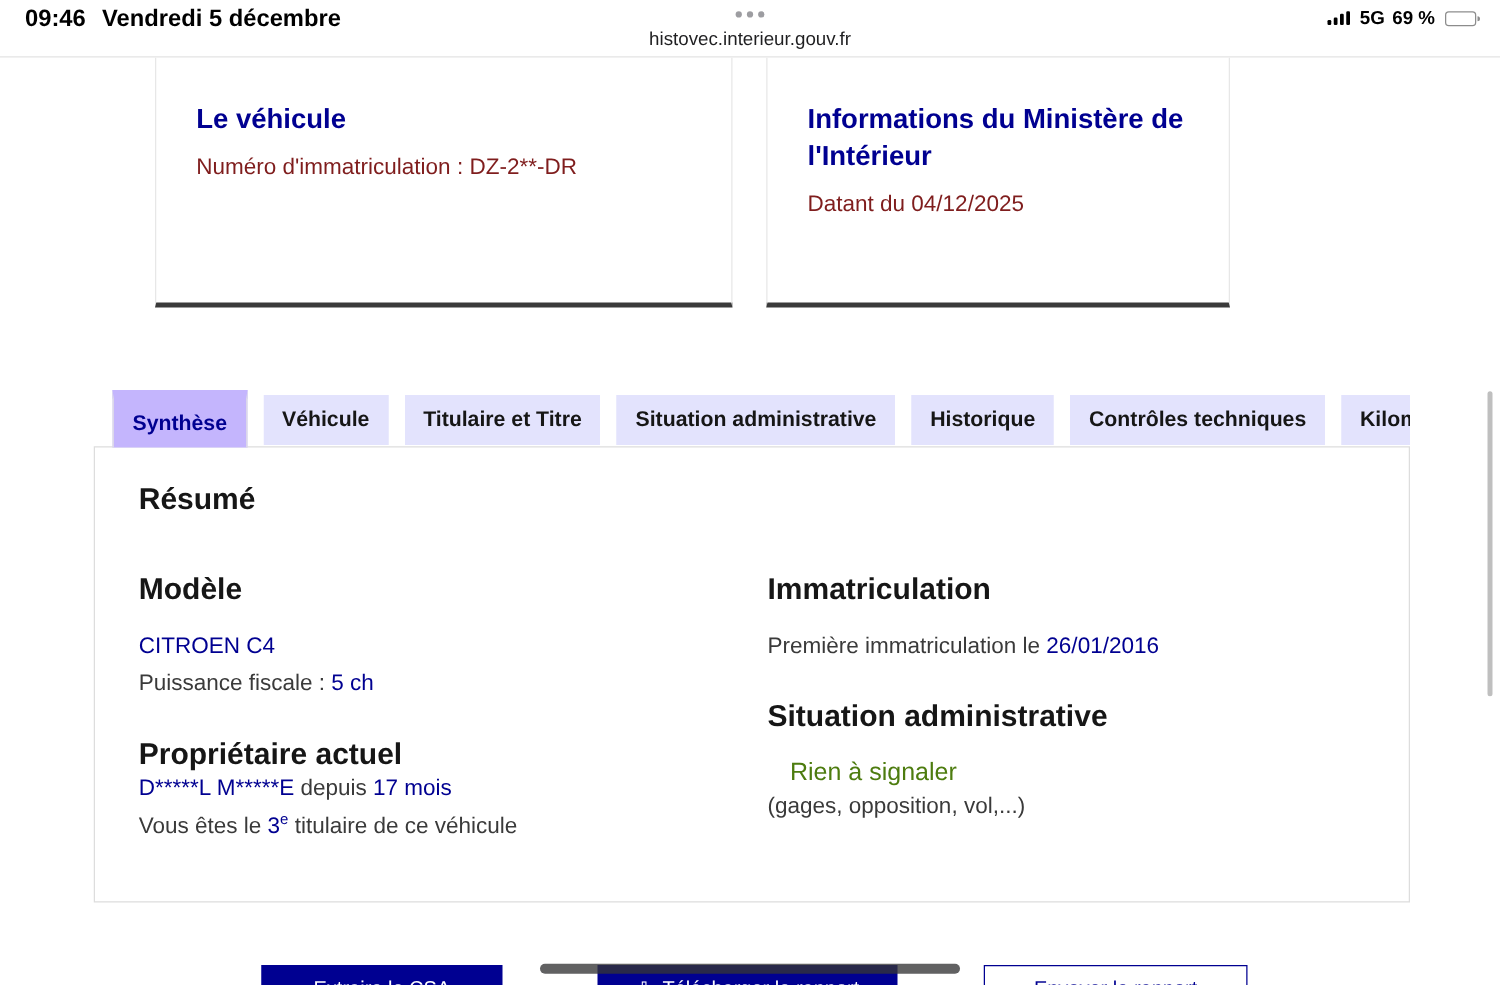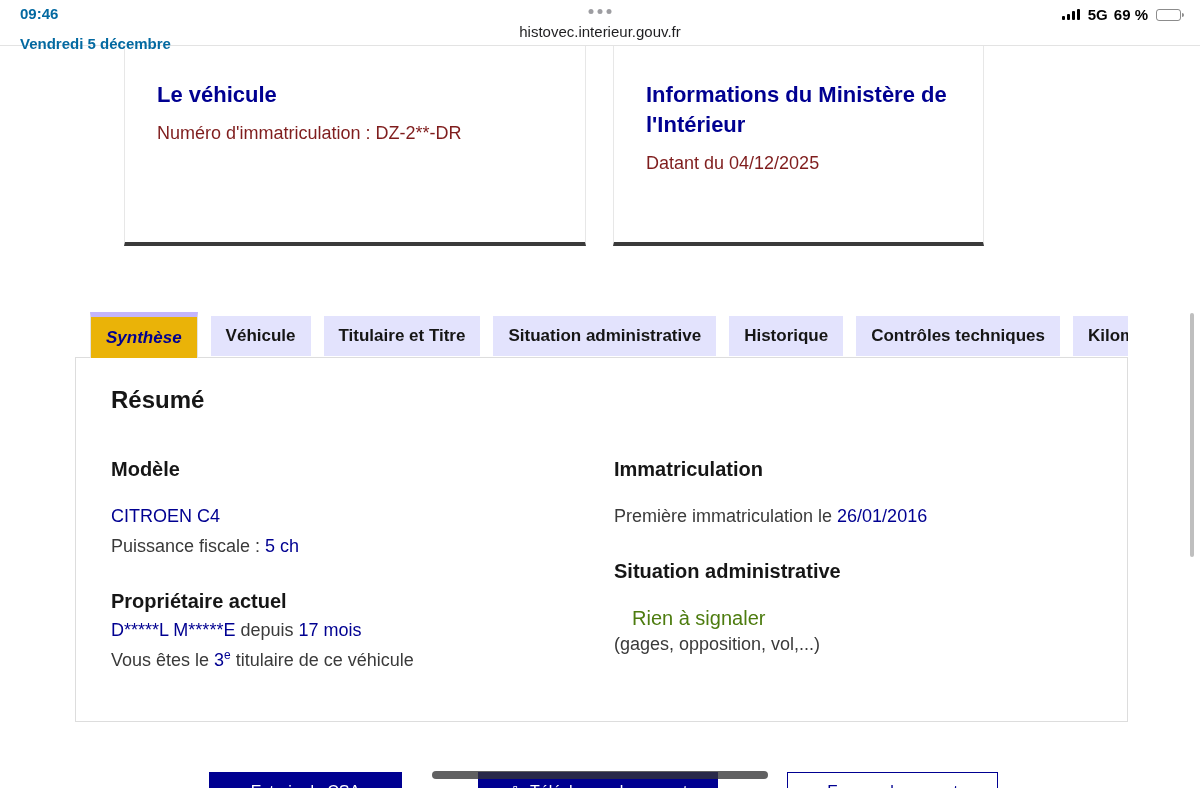--- a/index.html
+++ b/index.html
@@ -4,21 +4,21 @@
 <style>
   * { margin:0; padding:0; box-sizing:border-box; }
   html,body { width:1200px; height:788px; overflow:hidden; background:#fff;
     font-family:"Liberation Sans", sans-serif; }
   .screen { position:relative; width:1200px; height:788px; background:#fff; }
 
   
   .status-bar { position:absolute; left:0; top:0; width:1200px; height:46px;
     background:#fff; border-bottom:1px solid #e3e3e3; z-index:6; }
   .sb-left { position:absolute; left:20px; top:5px; display:flex; gap:13px;
-    font-size:15px; font-weight:600; color:#0369a1;flex-direction:column; }
+    font-size:19px; font-weight:600; color:#000000; }
   .sb-dots { position:absolute; left:50%; top:9px; transform:translateX(-50%);
     display:flex; gap:4px; }
   .sb-dot { width:5px; height:5px; border-radius:50%; background:#9d9da1; }
   .sb-url { position:absolute; left:0; right:0; top:23px; text-align:center;
     font-size:15px; color:#1f1f21; }
   .sb-right { position:absolute; right:16px; top:6px; display:flex;
     align-items:center; gap:6px; font-size:15px; font-weight:600; color:#000; }
   .bars { display:flex; align-items:flex-end; gap:2px; margin-right:2px; }
   .bar { width:3px; background:#000; border-radius:1px; }
   .b1{height:4px}.b2{height:6px}.b3{height:9px}.b4{height:11px}
@@ -40,30 +40,30 @@
   .card-2 .card-title { max-width:330px; }
   .card-body { color:#7f1d1d; font-size:18px; }
 
   
   .tabs { position:absolute; left:75px; top:312px; width:1053px; height:47px;
     overflow:hidden; z-index:3; display:flex; align-items:flex-start;
     padding-left:15px; gap:13px; }
   .tab { flex:0 0 auto; height:40px; margin-top:4px; background:#e3e3fd;
     color:#161616; font-size:17px; font-weight:bold; display:flex;
     align-items:center; padding:0 15px; white-space:nowrap; cursor:pointer; }
-  .tab.active { height:46px; margin-top:0; background:#eab308; color:#000091;
-    border-top:5px solid #c4b5fd; border-left:1px solid #e3e3e3;
-    border-right:1px solid #e3e3e3;font-style:italic; }
+  .tab.active { height:46px; margin-top:0; background:#c4b5fd; color:#000091;
+    border-top:7px solid #c4b5fd; border-left:1px solid #e3e3e3;
+    border-right:1px solid #e3e3e3; }
 
   
   .panel { position:absolute; left:75px; top:357px; width:1053px; height:365px;
     border:1px solid #ddd; background:#fff; z-index:1;padding-left:24px; }
   .panel .abs { position:absolute; white-space:nowrap; }
   .h2 { font-size:24px; font-weight:bold; color:#161616; }
-  .h3 { font-size:20px; font-weight:bold; color:#161616; }
+  .h3 { font-size:24px; font-weight:bold; color:#161616; }
   .txt { font-size:18px; color:#3a3a3a; }
   .blue { color:#000091; }
   sup.e { font-size:12px; vertical-align:super; }
   .link { color:#4d7c0f; font-size:20px; cursor:pointer; }
 
   
   .btn { position:absolute; top:772px; height:40px; font-size:16px;
     font-weight:500; display:flex; align-items:center; justify-content:center;
     gap:8px; cursor:pointer; z-index:2; }
   .btn-primary { background:#000091; color:#fff; border:none; }

